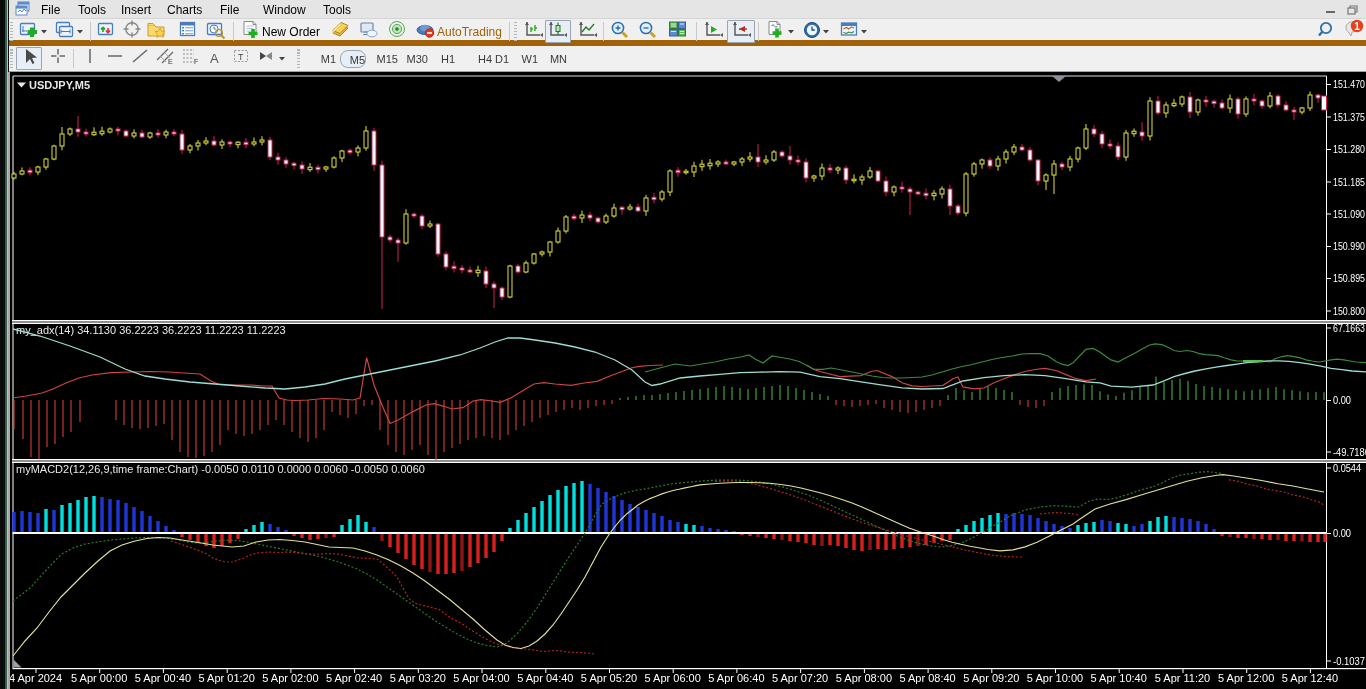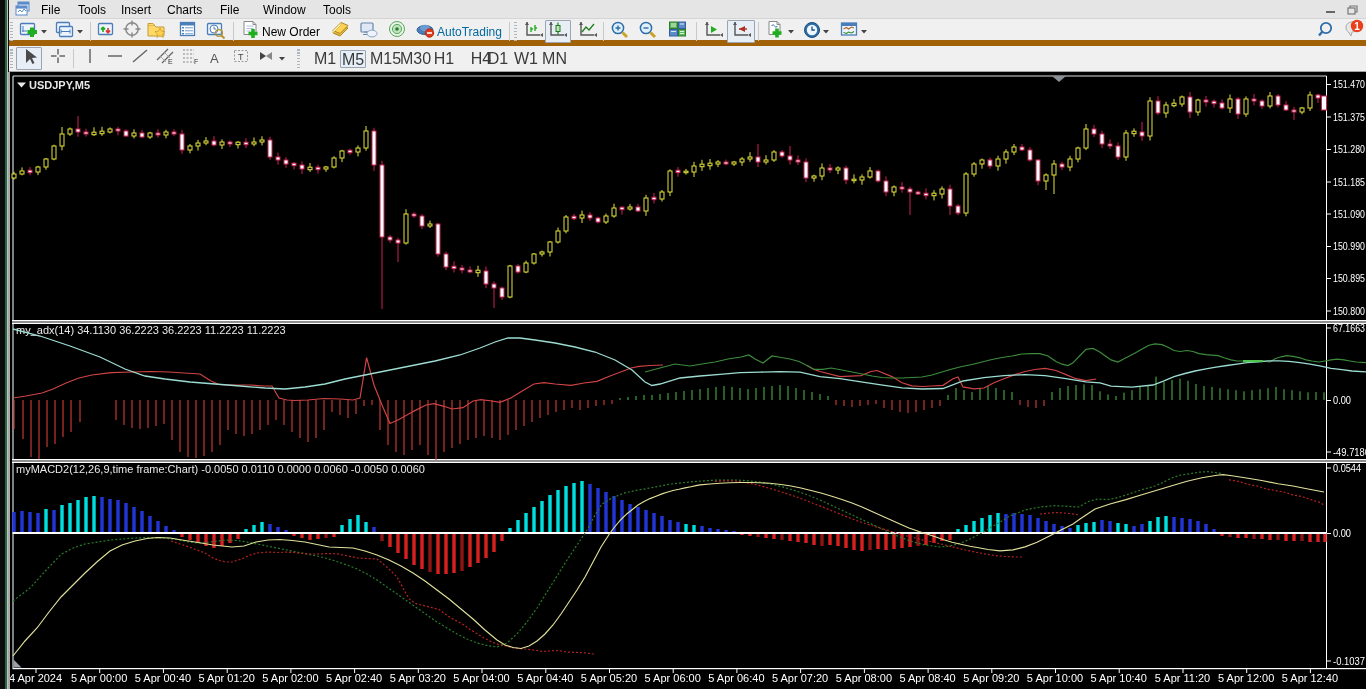--- a/index.html
+++ b/index.html
@@ -1,22 +1,22 @@
 <!DOCTYPE html>
 <html><head><meta charset="utf-8"><style>
 *{margin:0;padding:0;box-sizing:border-box}
 body{width:1366px;height:689px;overflow:hidden;background:#000;font-family:"Liberation Sans",sans-serif;position:relative}
 #menubar{position:absolute;left:4px;top:0;width:1366px;height:19px;background:#e5e5e5;border-bottom:1px solid #d5d5d5}
 .mi{position:absolute;top:3px;font-size:12px;color:#000}
 #tb1{position:absolute;left:0;top:19px;width:1366px;height:27px;background:#f0f0f0;border-bottom:6px solid #a16207}
 #tb2{position:absolute;left:0;top:46px;width:1366px;height:26px;background:#f0f0f0;border-bottom:1px solid #a2a2a2}
 .grip{position:absolute;width:3px;background-image:repeating-linear-gradient(#aeb6bf 0 1.5px,#f0f0f0 1.5px 3px)}
 .vsep{position:absolute;width:1px;background:#c8c8c8}
-.tf{position:absolute;top:4px;height:18px;font-size:16px;color:#3a3a3a;text-align:center;line-height:18px}
-.tfsel{border:1px solid #9aa5b1;background:#e6eef7;border-radius:1px}
+.tf{position:absolute;top:4px;height:18px;font-size:11px;color:#3a3a3a;text-align:right;line-height:18px}
+.tfsel{border:1px solid #9aa5b1;background:#e6eef7;border-radius:8px}
 .toolsel{position:absolute;border:1px solid #9aa5b1;background:#e8eef5;border-radius:1px}
 #leftdark{position:absolute;left:0;top:0;width:9px;height:689px;background:#0d0d0d}
 #greenstrip1{position:absolute;left:5px;top:0;width:1.5px;height:689px;background:#35604a}
 #greenstrip2{position:absolute;left:6.5px;top:0;width:1.5px;height:689px;background:#abceb7}
 #graystrip{position:absolute;left:8px;top:72px;width:2px;height:617px;background:#a8a8a8}
 svg text{white-space:pre}
 </style></head>
 <body>
 <svg width="1366" height="617" viewBox="0 72 1366 617" style="position:absolute;top:72px;left:0;display:block">
 <rect x="0" y="72" width="1366" height="617" fill="#000"></rect>
@@ -868,21 +868,21 @@
       <circle cx="9" cy="9" r="7.5" fill="#e8f5e8" stroke="#5aa85a"></circle>
       <circle cx="9" cy="9" r="4.6" fill="#bfe3bf" stroke="#5aa85a"></circle>
       <circle cx="9" cy="9" r="1.8" fill="#2d7d2d"></circle>
     </svg>
  <svg width="20" height="22" viewBox="0 0 20 22" style="position:absolute;left:416px;top:1px">
       <ellipse cx="9" cy="10" rx="8" ry="4.5" fill="#4a7ebb" stroke="#33619c"></ellipse>
       <ellipse cx="9" cy="8" rx="5" ry="3.2" fill="#6d9bd1"></ellipse>
       <circle cx="13.5" cy="13" r="4.2" fill="#e03a1e" stroke="#b32a12"></circle>
       <rect x="11" y="12.2" width="5" height="1.6" fill="#fff"></rect>
     </svg>
- <span style="position:absolute;left:437px;top:6px;font-size:12px;color:#0369a1">AutoTrading</span>
+ <span style="position:absolute;left:437px;top:6px;font-size:12px;color:#a16207">AutoTrading</span>
  <div class="vsep" style="left:509px;top:3px;height:19px"></div>
  <div class="grip" style="left:514px;top:3px;height:19px"></div>
  <svg width="20" height="22" viewBox="0 0 20 22" style="position:absolute;left:524px;top:1px">
       <path d="M3,2 v13 h13" stroke="#555" stroke-width="1.4" fill="none"></path>
       <path d="M3,2 l-2,3 h4 z M16,15 l3,-2 v4 z" fill="#555"></path>
       <path d="M7,12 v-5 M7,9 h2 M11,11 v-6 M11,8 h2" stroke="#1fae1f" stroke-width="1.4"></path>
     </svg>
  <div class="toolsel" style="left:545px;top:1px;width:26px;height:23px"></div>
  <svg width="20" height="22" viewBox="0 0 20 22" style="position:absolute;left:548px;top:1px">
       <path d="M3,2 v13 h13" stroke="#555" stroke-width="1.4" fill="none"></path>

